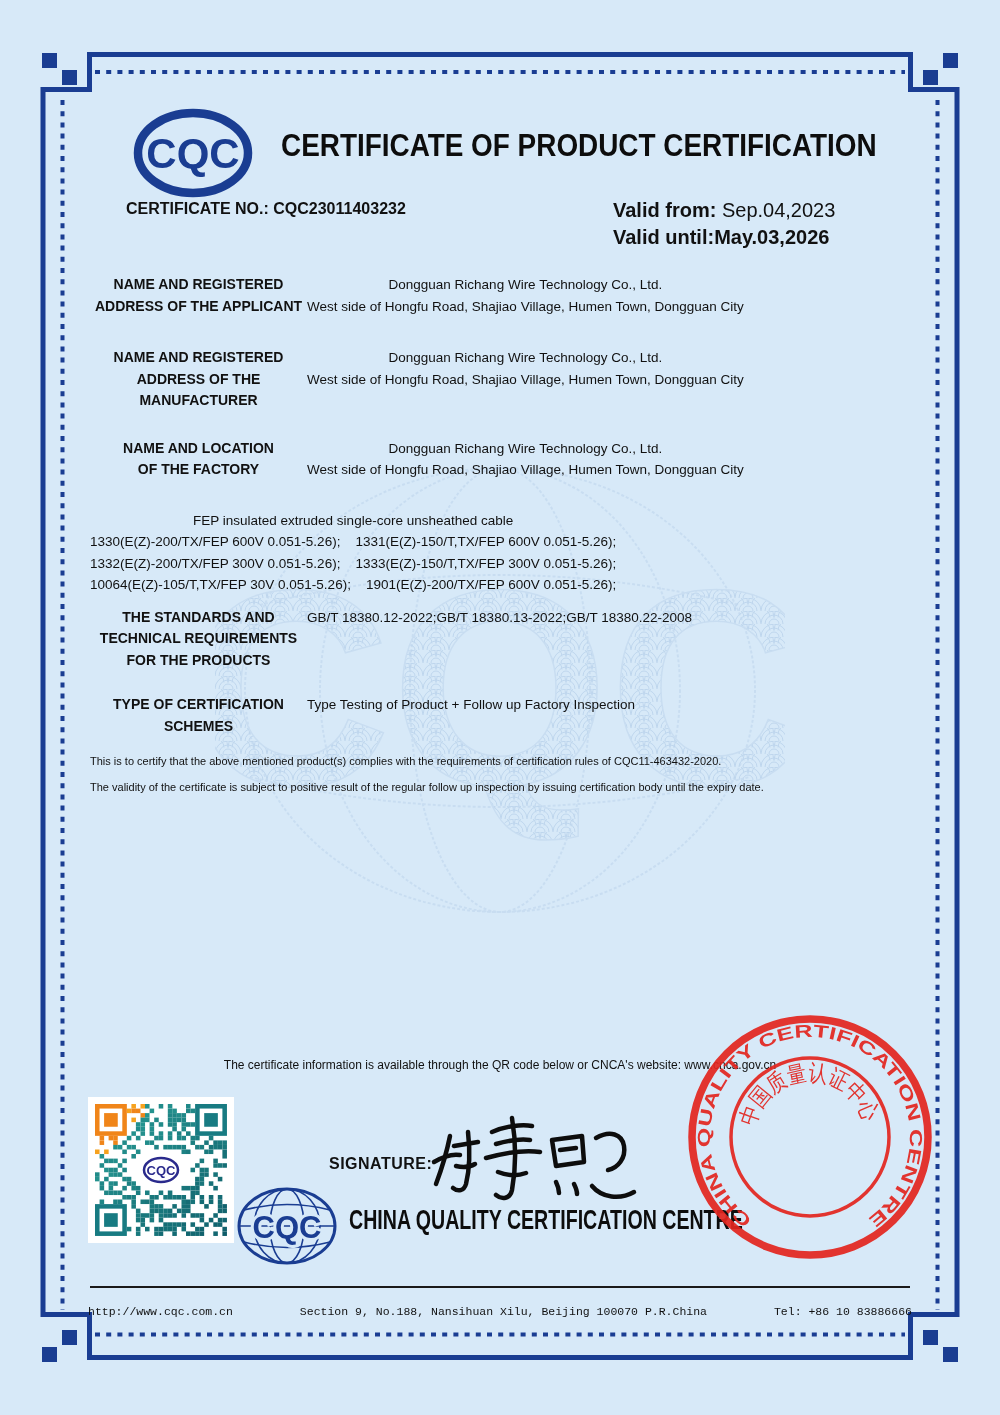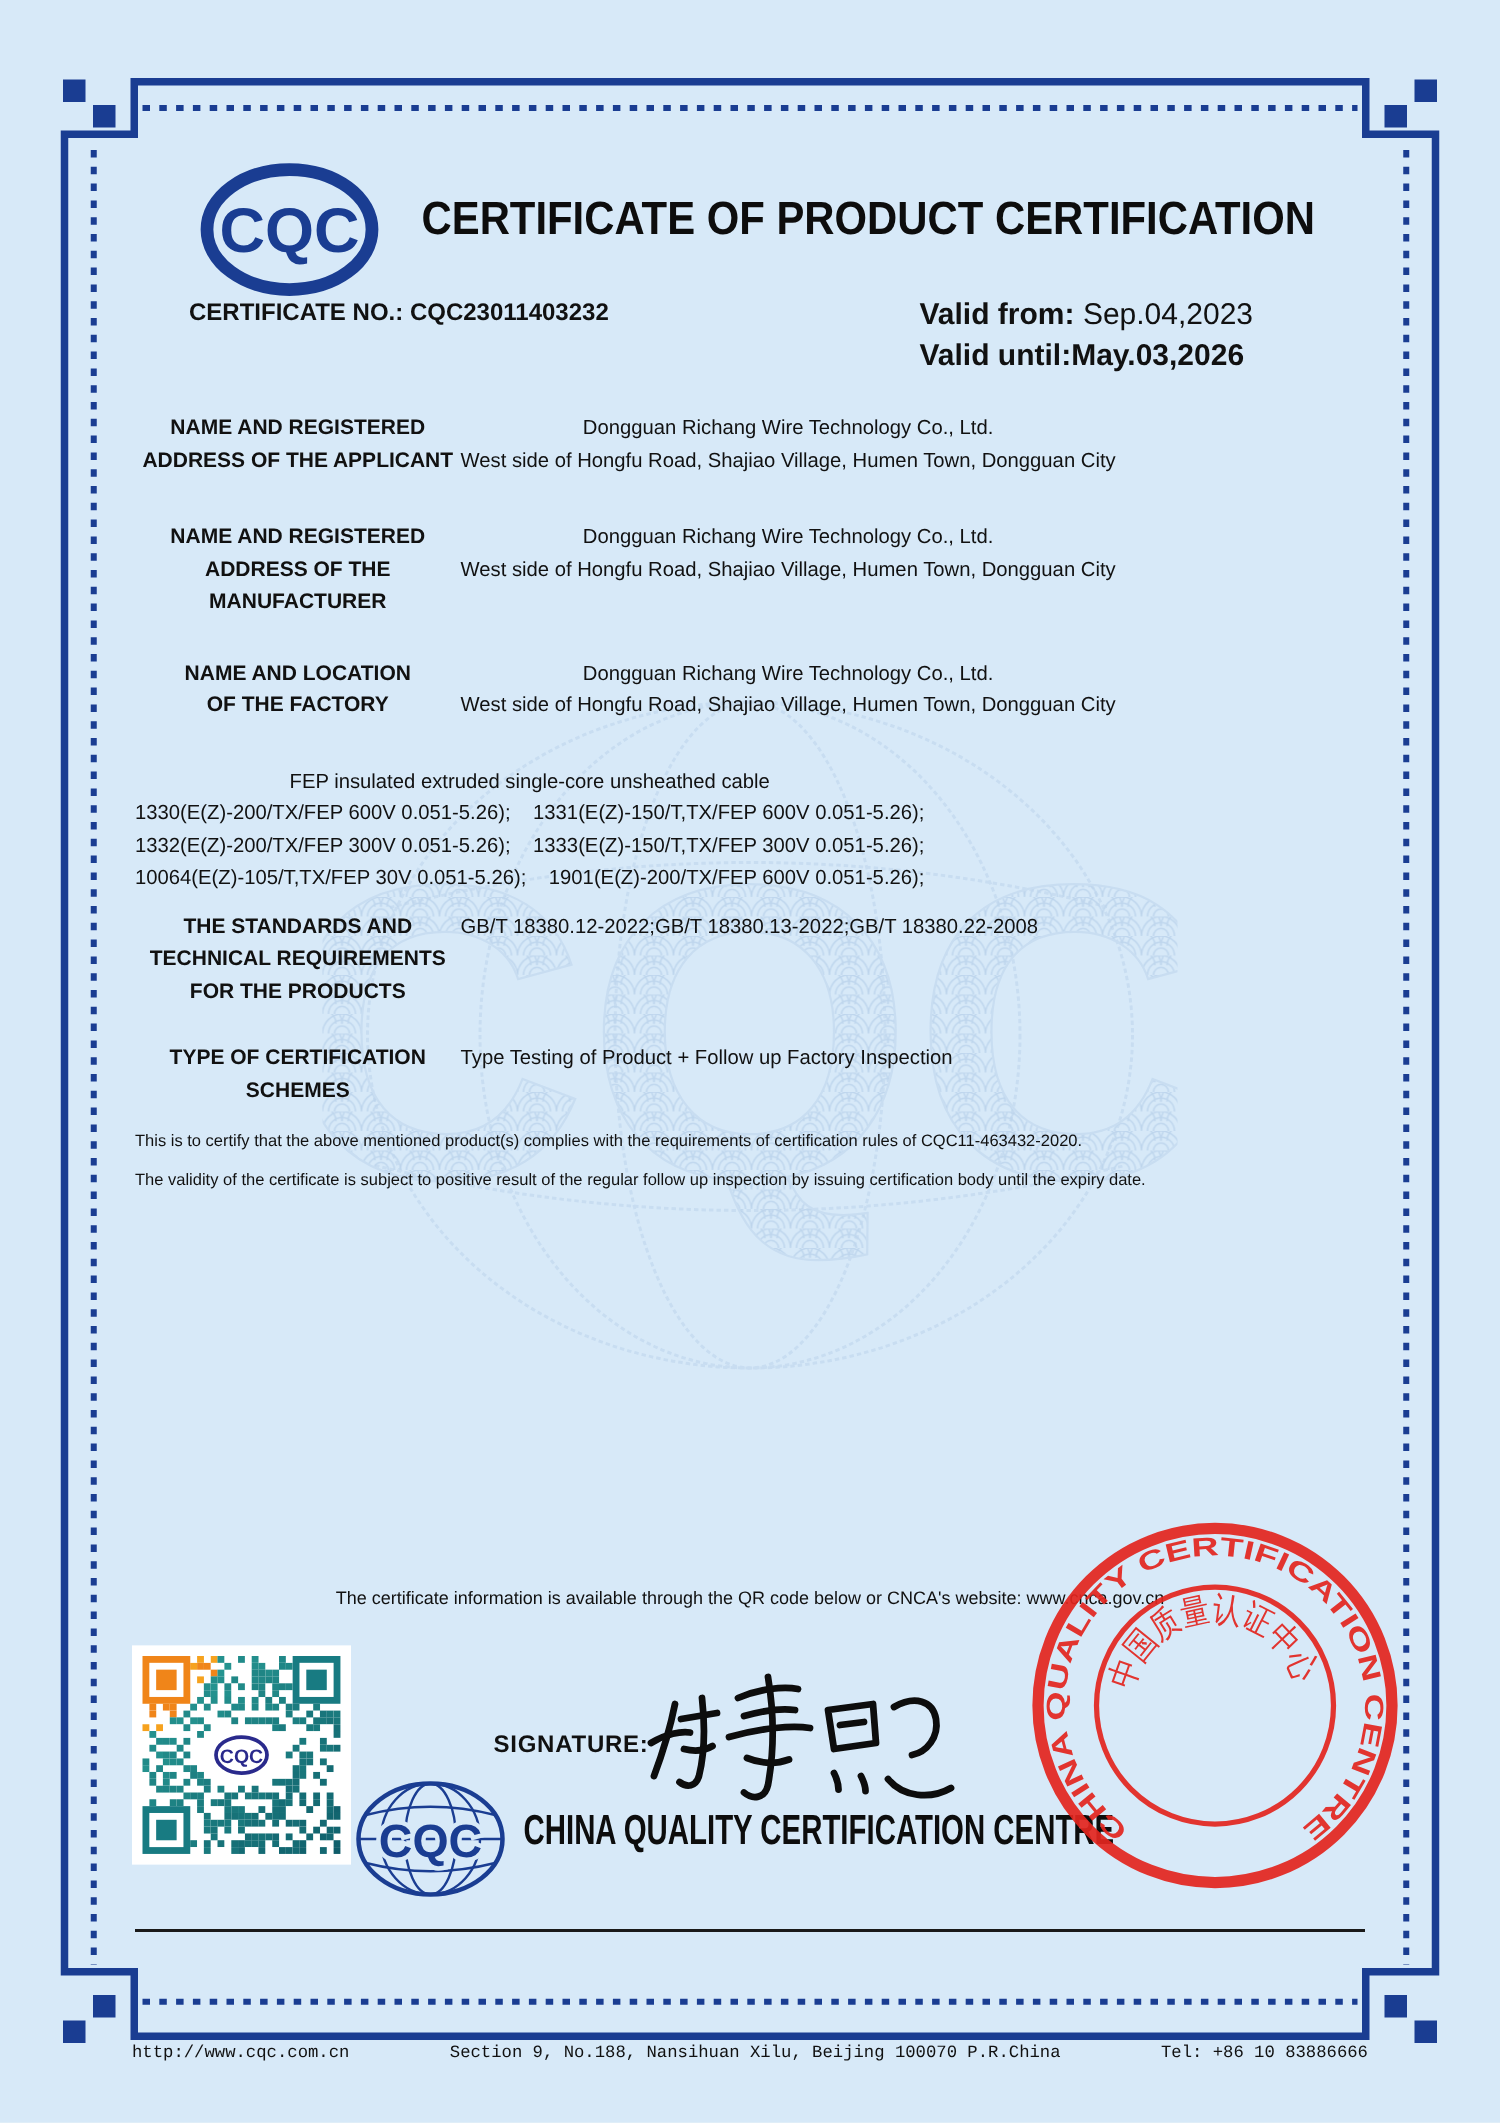--- a/index.html
+++ b/index.html
@@ -26,21 +26,21 @@
   .statement{font-size:11px;line-height:19px;margin-bottom:7px;}
   .qr-note{left:0;top:1058px;width:1000px;text-align:center;font-size:12px;}
   .qr-box{left:88px;top:1097px;width:146px;height:146px;background:#ffffff;}
   .sig-label{left:329px;top:1155px;font-size:16px;font-weight:bold;letter-spacing:.5px;text-align:center;}
   .sig-svg{left:420px;top:1106px;}
   .brand-logo{left:236px;top:1186px;}
   .brand-name{left:349px;top:1204px;font-size:28px;font-weight:bold;white-space:nowrap;
               transform:scaleX(.7);transform-origin:left top;color:#0d0d0d;}
   .stamp{left:685px;top:1012px;opacity:.92;}
   .footer-line{left:90px;top:1286px;width:820px;border-top:2px solid #1a1a1a;}
-  .footer-row{left:88px;top:1362px;width:824px;display:flex;justify-content:space-between;
+  .footer-row{left:88px;top:1305px;width:824px;display:flex;justify-content:space-between;
               font-family:"Liberation Mono",monospace;font-size:11.5px;white-space:nowrap;}
   .watermark{left:215px;top:455px;opacity:.55;pointer-events:none;}
 </style>
 </head>
 <body>
 
 <div class="page">
 
   <svg class="abs" style="left:0;top:0" width="1000" height="1415" viewBox="0 0 1000 1415">
     <path d="M89.5 54.5 L910.5 54.5 L910.5 89.5 L957 89.5 L957 1314.5 L910.5 1314.5 L910.5 1357.5 L89.5 1357.5 L89.5 1314.5 L43 1314.5 L43 89.5 L89.5 89.5 Z" fill="none" stroke="#1a3d92" stroke-width="5"></path>

